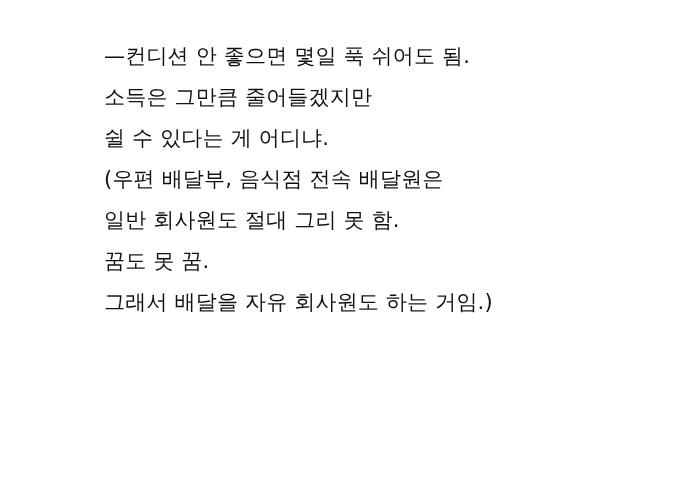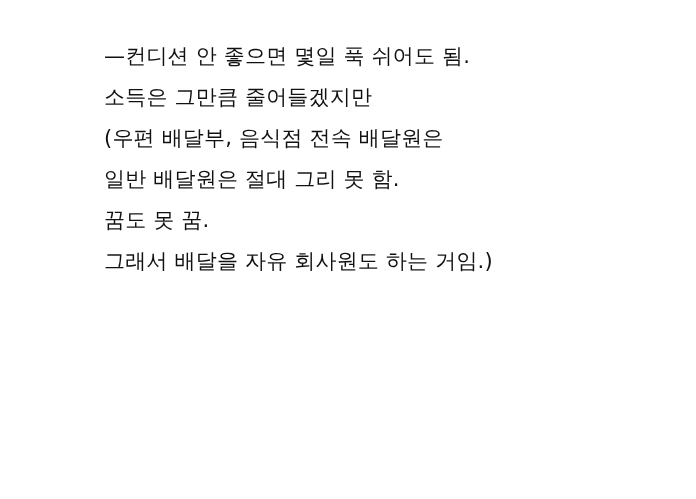--- a/index.html
+++ b/index.html
@@ -35,18 +35,19 @@
     white-space: pre;
   }
 </style>
 </head>
 <body>
 
 <div class="page">
   <div class="text-block">
     <div class="line">—컨디션 안 좋으면 몇일 푹 쉬어도 됨.</div>
     <div class="line">소득은 그만큼 줄어들겠지만</div>
+    <div class="line">쉴 수 있다는 게 어디냐.</div>
     <div class="line">(우편 배달부, 음식점 전속 배달원은</div>
-    <div class="line">일반 배달원은 절대 그리 못 함.</div>
+    <div class="line">일반 회사원도 절대 그리 못 함.</div>
     <div class="line">꿈도 못 꿈.</div>
     <div class="line">그래서 배달을 자유 회사원도 하는 거임.)</div>
   </div>
 </div>
 
 </body></html>

